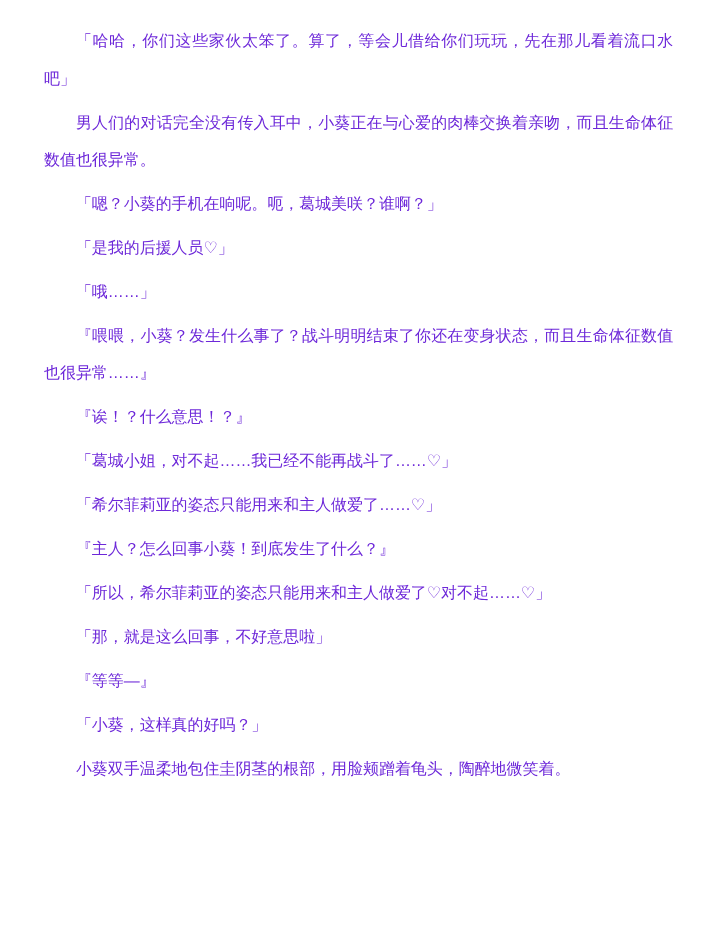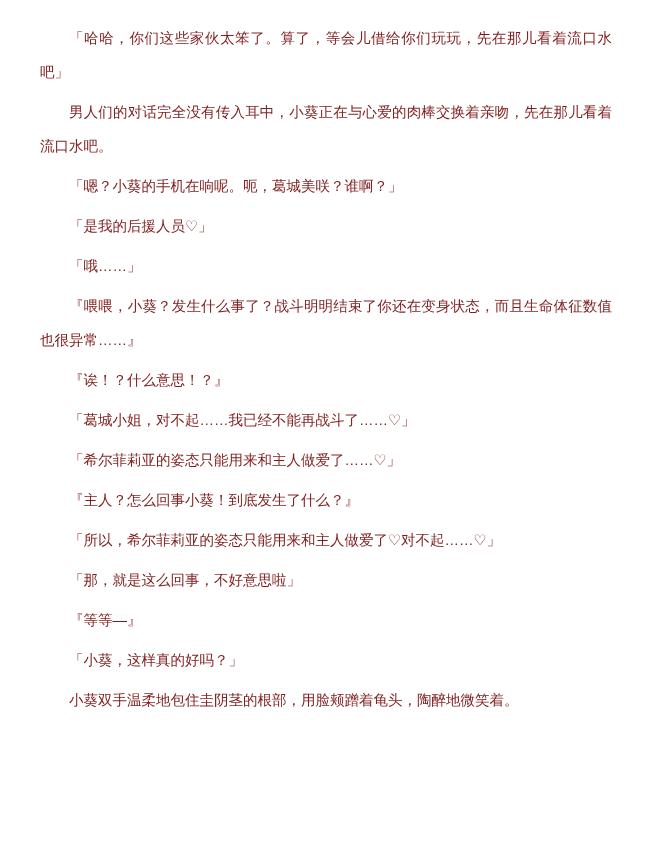--- a/index.html
+++ b/index.html
@@ -19,29 +19,29 @@
     color: #1e1e1e;
   }
   .page p {
     margin: 0 0 6px 0;
     font-size: 14.5px;
     line-height: 34px;
     text-indent: 2em;
     text-align: justify;
     letter-spacing: 0;
     word-break: break-all;
-    color: #7f1d1d;
+    color: #6d28d9;
   }
 </style>
 </head>
 <body>
 
 <div class="page" style="background: rgb(255, 255, 255); color: rgb(30, 30, 30);">
   <p>「哈哈，你们这些家伙太笨了。算了，等会儿借给你们玩玩，先在那儿看着流口水吧」</p>
-  <p>男人们的对话完全没有传入耳中，小葵正在与心爱的肉棒交换着亲吻，先在那儿看着流口水吧。</p>
+  <p>男人们的对话完全没有传入耳中，小葵正在与心爱的肉棒交换着亲吻，而且生命体征数值也很异常。</p>
   <p>「嗯？小葵的手机在响呢。呃，葛城美咲？谁啊？」</p>
   <p>「是我的后援人员♡」</p>
   <p>「哦……」</p>
   <p>『喂喂，小葵？发生什么事了？战斗明明结束了你还在变身状态，而且生命体征数值也很异常……』</p>
   <p>『诶！？什么意思！？』</p>
   <p>「葛城小姐，对不起……我已经不能再战斗了……♡」</p>
   <p>「希尔菲莉亚的姿态只能用来和主人做爱了……♡」</p>
   <p>『主人？怎么回事小葵！到底发生了什么？』</p>
   <p>「所以，希尔菲莉亚的姿态只能用来和主人做爱了♡对不起……♡」</p>
   <p>「那，就是这么回事，不好意思啦」</p>

